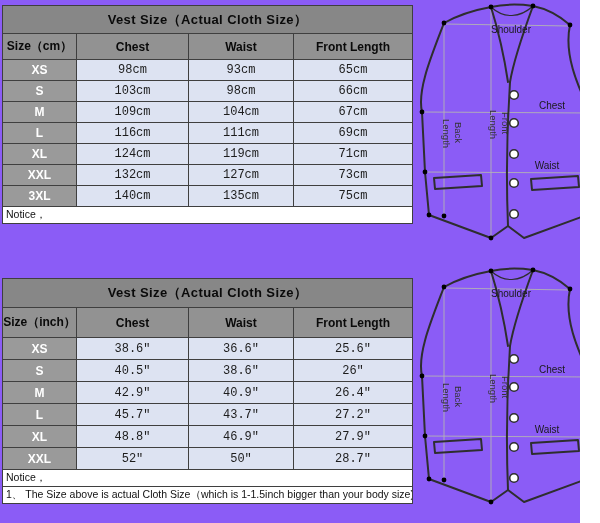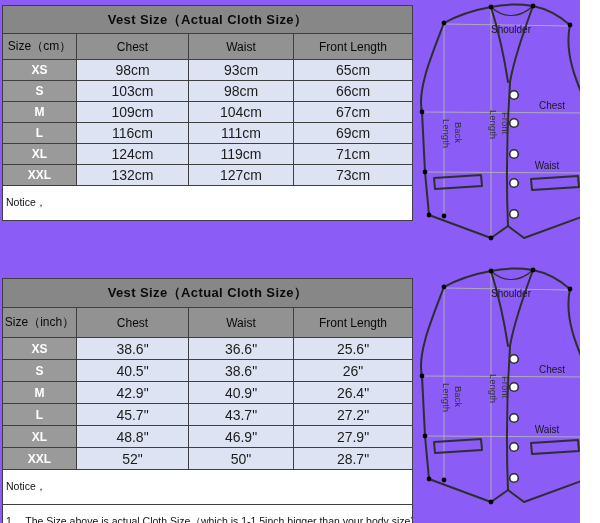--- a/index.html
+++ b/index.html
@@ -6,26 +6,26 @@
   .page{position:relative;width:580px;height:523px;background:#8b5cf6;overflow:hidden;
         font-family:"Liberation Sans",sans-serif;}
   
   .size-table{position:absolute;left:2px;width:410px;border-collapse:collapse;table-layout:fixed;}
   .t1{top:5px;}
   .t2{top:278px;}
   .size-table th,.size-table td{border:1px solid #3f3f3f;padding:0;text-align:center;
         overflow:hidden;white-space:nowrap;}
   .c-size{width:74px;}.c-chest{width:112px;}.c-waist{width:105px;}.c-front{width:119px;}
   .title-row th{height:27px;background:#878787;color:#0a0a0a;font-size:13px;font-weight:bold;letter-spacing:.4px;}
-  .head-row th{height:25px;background:#929292;color:#0a0a0a;font-size:12px;font-weight:normal;}
+  .head-row th{height:25px;background:#929292;color:#0a0a0a;font-size:12px;font-weight:bold;}
   .data-row td{height:20px;}
   .size-cell{background:#9a9a9a;color:#ffffff;font-weight:bold;font-size:12px;}
-  .val-cell{background:#dde3f2;color:#1c1c1c;font-size:14px;}
+  .val-cell{background:#dde3f2;color:#1c1c1c;font-size:12px;font-family:Liberation Mono, monospace;}
   .notice-row td{background:#ffffff;text-align:left;font-size:10.5px;color:#111;
-        padding:10px 3px;height:11px;}
+        padding:1px 3px;height:11px;}
   .t2 .title-row th{height:28px;}
   .t2 .head-row th{height:29px;margin-left:16px;}
   .t2 .data-row td{height:21px;}
   
   .vest{position:absolute;width:188px;height:248px;}
   .v1{left:412px;top:2px;}
   .v2{left:412px;top:266px;}
   .vest text{font-family:"Liberation Sans",sans-serif;font-size:10px;fill:#1a1a1a;}
   .vest text[transform]{font-size:9.5px;fill:#333;}
 </style>
@@ -80,20 +80,26 @@
         <td class="val-cell">124cm</td>
         <td class="val-cell">119cm</td>
         <td class="val-cell">71cm</td>
       </tr>
       <tr class="data-row">
         <td class="size-cell">XXL</td>
         <td class="val-cell">132cm</td>
         <td class="val-cell">127cm</td>
         <td class="val-cell">73cm</td>
       </tr>
+      <tr class="data-row">
+        <td class="size-cell">3XL</td>
+        <td class="val-cell">140cm</td>
+        <td class="val-cell">135cm</td>
+        <td class="val-cell">75cm</td>
+      </tr>
       <tr class="notice-row">
         <td colspan="4">Notice，</td>
       </tr>
     </tbody>
   </table>
 
   <svg class="vest v1" viewBox="0 0 188 248">
     <g stroke="#b3b3b3" stroke-width="0.9">
       <line x1="32" y1="22" x2="158" y2="24"></line>
       <line x1="10" y1="110" x2="178" y2="111"></line>

